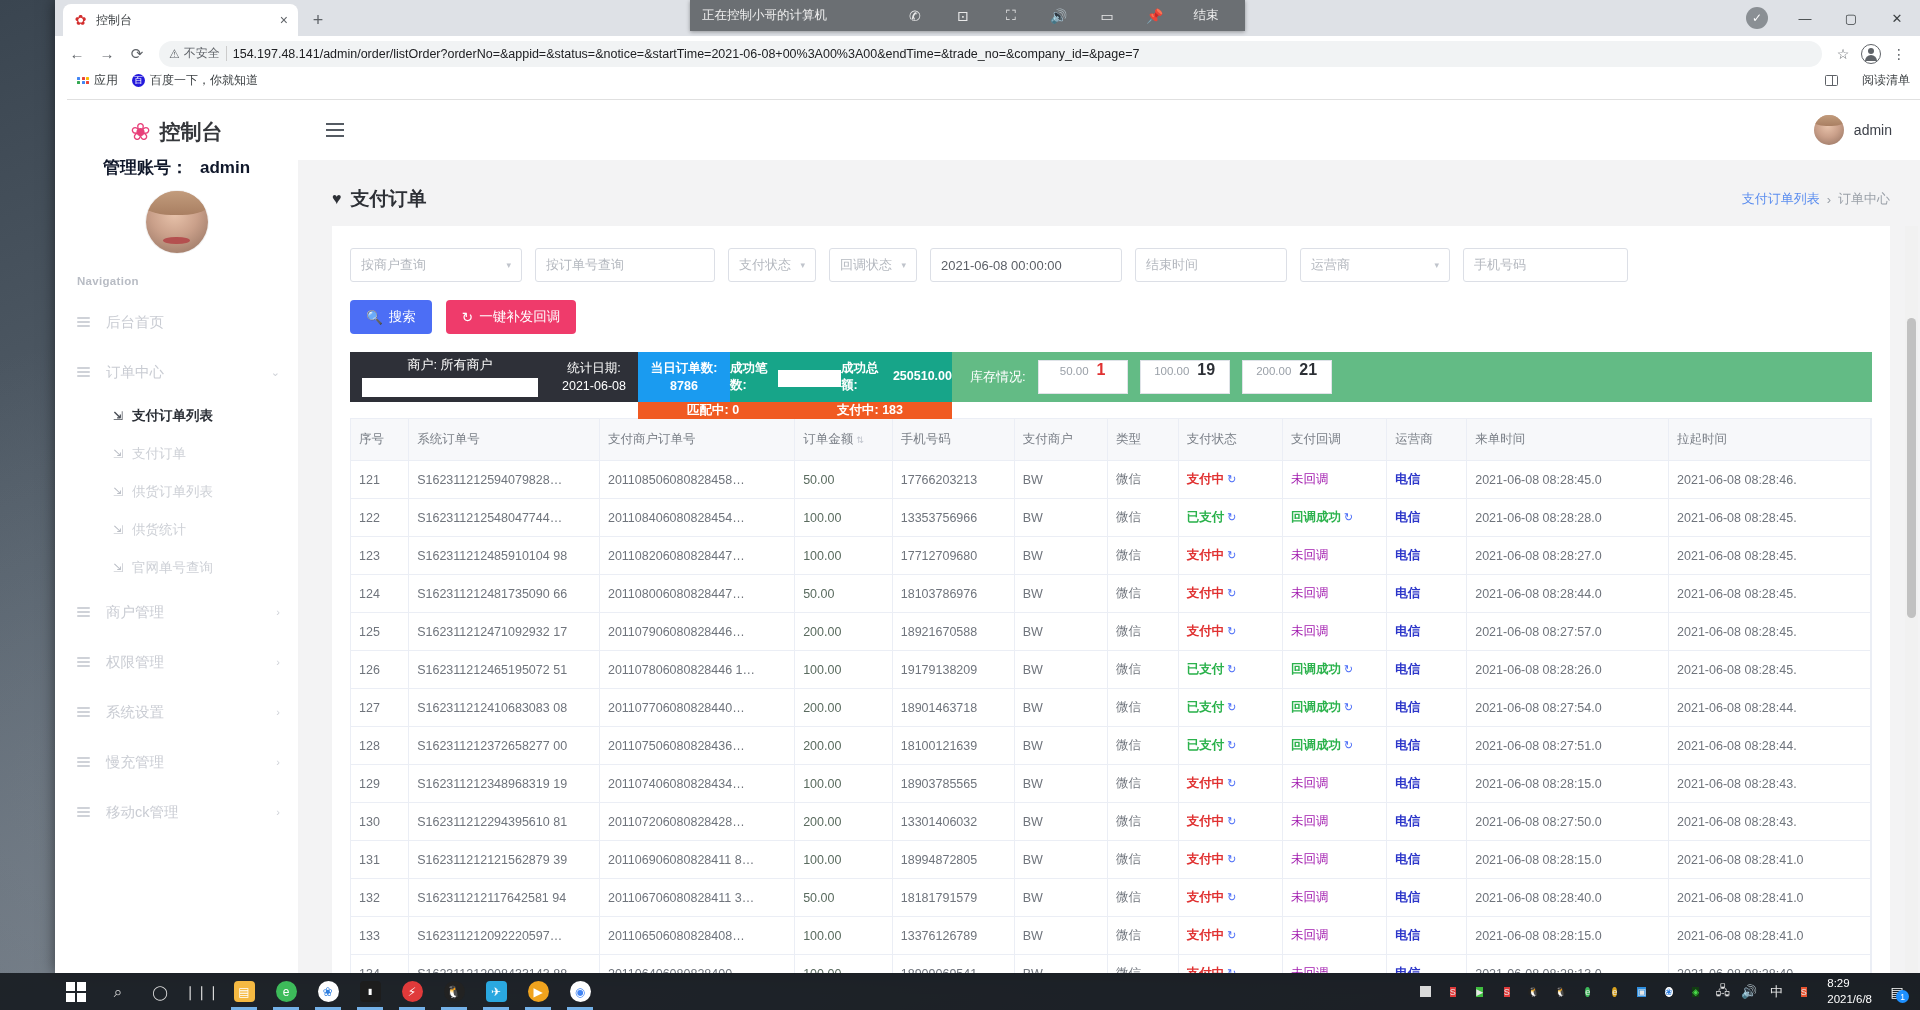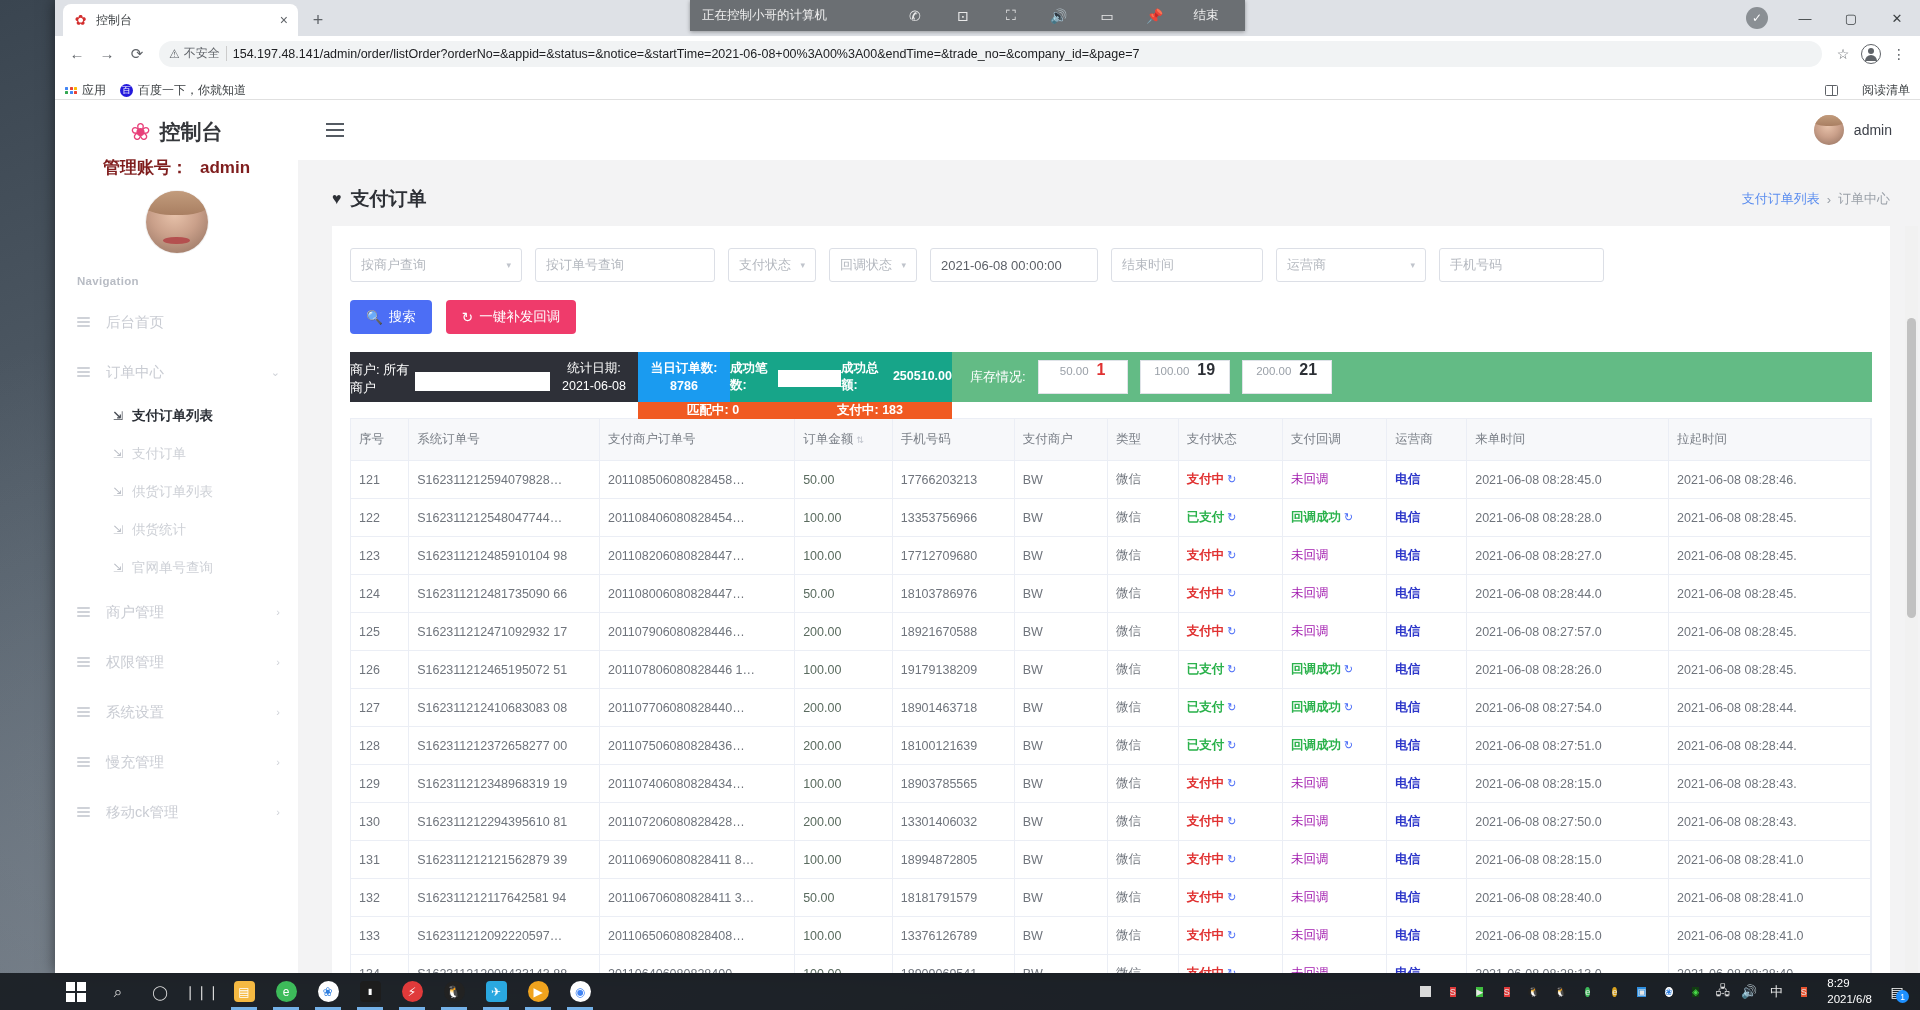--- a/index.html
+++ b/index.html
@@ -98,22 +98,22 @@
   .avatar-sm{
     width:20px;height:20px;border-radius:50%;border:1.6px solid #5f6368;position:relative;
   }
   .avatar-sm::before{content:"";position:absolute;left:50%;top:3.5px;transform:translateX(-50%);
     width:6px;height:6px;border-radius:50%;background:#5f6368;}
   .avatar-sm::after{content:"";position:absolute;left:50%;bottom:1.5px;transform:translateX(-50%);
     width:12px;height:6px;border-radius:6px 6px 0 0;background:#5f6368;}
 
   
   .bookmarks{
-    height:28px;background:#fff;display:flex;align-items:flex-end;padding:0 10px;gap:14px;
-    font-size:12px;color:#3c4043;border-bottom:1px solid #e0e0e0;
+    height:28px;background:#fff;display:flex;align-items:flex-start;padding:0 10px;gap:14px;
+    font-size:12px;color:#3c4043;border-bottom:1px solid #e0e0e0;margin-left:12px;
   }
   .bm{display:flex;align-items:center;gap:5px;cursor:pointer;}
   .grid-ico{display:grid;grid-template-columns:repeat(3,3px);grid-gap:1.5px;}
   .grid-ico i{width:3px;height:3px;background:#5f6368;display:block;border-radius:.5px;}
   .grid-ico i:nth-child(1){background:#4285f4}
   .grid-ico i:nth-child(2){background:#ea4335}
   .grid-ico i:nth-child(3){background:#fbbc05}
   .grid-ico i:nth-child(4){background:#34a853}
   .grid-ico i:nth-child(5){background:#4285f4}
   .grid-ico i:nth-child(6){background:#ea4335}
@@ -127,21 +127,21 @@
   #page{ flex:1; display:flex; overflow:hidden; background:#f3f3f4; position:relative;}
 
   
   #sidebar{
     width:243px; flex:0 0 243px; background:#fff; display:flex; flex-direction:column;
     padding-top:18px; overflow:hidden;
   }
   .brand{ display:flex; align-items:center; justify-content:center; gap:9px; margin-bottom:10px;}
   .brand .logo{ color:#e8407a; font-size:24px; line-height:1;}
   .brand .btxt{ font-size:21px; font-weight:bold; color:#35373b;}
-  .acct{ text-align:center; font-size:17px; font-weight:bold; color:#7f1d1d; margin-bottom:12px;}
+  .acct{ text-align:center; font-size:17px; font-weight:bold; color:#0f172a; margin-bottom:12px;}
   .acct .aname{ font-weight:bold; margin-left:12px;}
   .avatar-wrap{ display:flex; justify-content:center; margin-bottom:22px;}
   .avatar-big{
     width:62px;height:62px;border-radius:50%;overflow:hidden;
     background:radial-gradient(circle at 46% 36%, #e8c3ab 0%, #caa08a 45%, #8e6d5c 100%);
     position:relative; box-shadow:0 0 0 1px rgba(0,0,0,.06);
   }
   .avatar-big::before{
     content:"";position:absolute;left:-6%;top:-10%;width:112%;height:48%;
     background:linear-gradient(#c8a383,#a97f62); border-radius:50% 50% 42% 42%;
@@ -208,40 +208,40 @@
     display:flex; align-items:center; padding:0 10px; font-size:13px; color:#b4b8bf;
     position:relative; cursor:text;
   }
   .fld.sel{ cursor:pointer;}
   .fld .caret{ margin-left:auto; color:#c0c4cc; font-size:9px; padding-left:8px;}
   .fld.val{ color:#5b5f66;}
   .f-merchant{ width:172px;}
   .f-orderno{ width:180px;}
   .f-paystatus{ width:88px;}
   .f-cbstatus{ width:88px;}
-  .f-start{ width:168px;}
+  .f-start{ width:192px;}
   .f-end{ width:152px;}
   .f-carrier{ width:150px;}
   .f-phone{ width:165px;}
 
   .btnrow{ display:flex; gap:14px; margin-top:18px;}
   .btn{
     height:34px; border-radius:4px; display:inline-flex; align-items:center; gap:6px;
     padding:0 16px; font-size:13.5px; color:#fff; cursor:pointer; border:none;
   }
   .btn.primary{ background:#4c6ef5;}
   .btn.danger{ background:#ef3b6b;}
 
   
   .stats{ display:flex; margin-top:18px; height:50px; font-size:13px; align-items:stretch;}
   .st-dark{
     background:#2e3038; color:#fff; display:flex; align-items:stretch; width:200px;
   }
   .st-dark .merch{
-    flex:1; display:flex; justify-content:flex-start; padding:4px 0 0 0;
+    flex:1; display:flex; flex-direction:column; justify-content:flex-start; padding:4px 0 0 0;
     align-items:center;
   }
   .st-dark .merch .mt{ font-size:13px;}
   .st-dark .merch .minput{
     margin-top:4px; width:176px; height:19px; background:#fff; border:none;
   }
   .st-date{
     background:#2e3038; color:#fff; width:88px; display:flex; flex-direction:column;
     justify-content:center; align-items:center; line-height:1.45; font-size:12.5px;
   }

